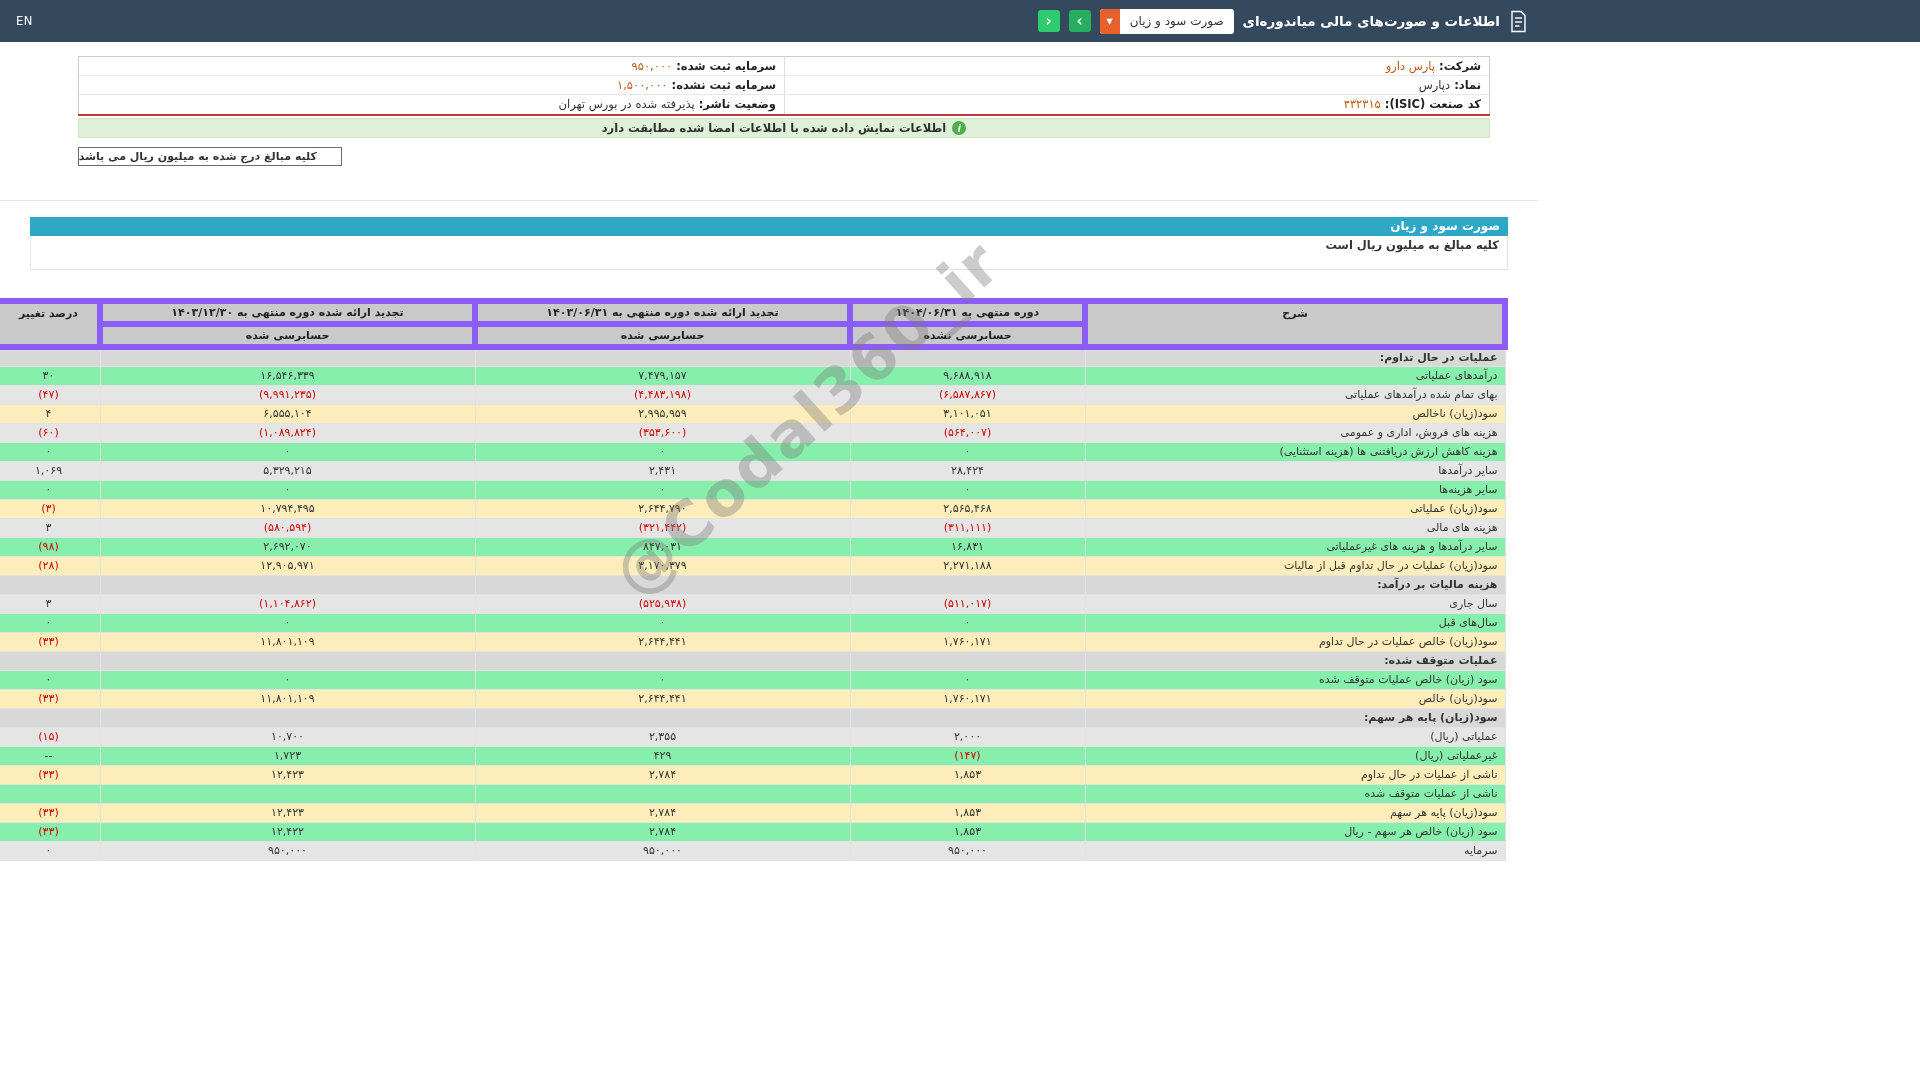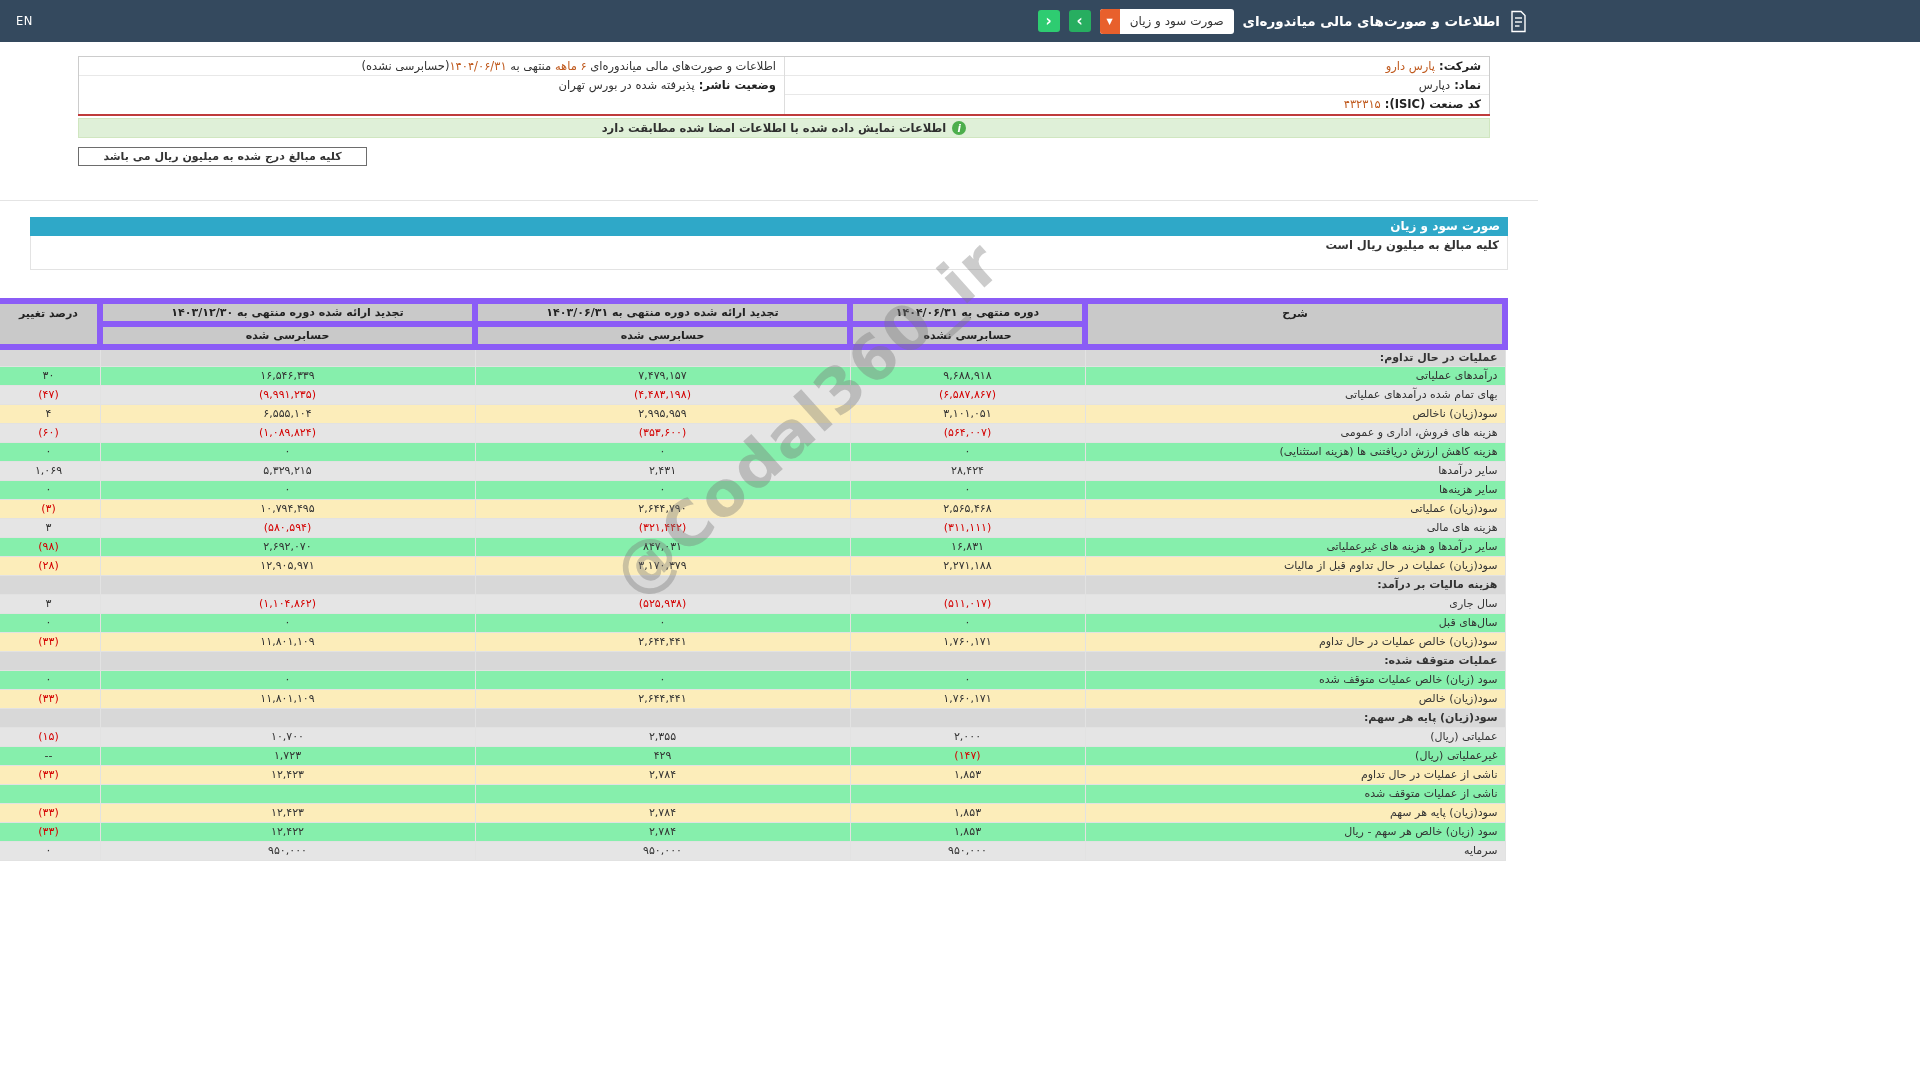--- a/index.html
+++ b/index.html
@@ -58,21 +58,21 @@
     margin-top:2px; background:#dff0d8; border:1px solid #d0e6c0; height:20px;
     display:flex; align-items:center; justify-content:center; gap:6px;
     font-size:11.5px; font-weight:bold; color:#2f2f2f;
   }
   .info-icon {
     width:14px; height:14px; border-radius:50%; background:#4cae4c; color:#fff;
     font-size:10px; font-weight:bold; font-style:italic;
     display:inline-flex; align-items:center; justify-content:center; flex:0 0 auto;
   }
   .note-box {
-    width:289px; margin:9px auto 0 0; border:1px solid #6d6d6d;
+    width:264px; margin:9px auto 0 0; border:1px solid #6d6d6d;
     padding:2px 24px; font-size:11px; font-weight:bold; text-align:center; white-space:nowrap;
   }
   .page-divider { border-top:1px solid #e4e4e4; margin-top:34px; }
 
   
   .main { margin:16px 30px 0 30px; position:relative; }
   .section-title-bar {
     background:#2fa8c8; color:#fff; font-weight:bold; font-size:12px;
     height:19px; line-height:19px; padding:0 8px;
   }
@@ -141,21 +141,22 @@
 <div class="container">
 
   <section class="info-section">
     <div class="info-box">
       <div class="info-col">
           <div class="info-row"><span class="lbl">شرکت: </span><span class="accent">پارس دارو</span></div>
           <div class="info-row"><span class="lbl">نماد: </span><span>دپارس</span></div>
           <div class="info-row"><span class="lbl">کد صنعت (ISIC): </span><span class="accent">۴۳۲۳۱۵</span></div>
         </div>
       <div class="info-col">
-          <div class="info-row"><span>اطلاعات و صورت‌های مالی میاندوره‌ای </span><span class="accent">۶ ماهه</span><span> منتهی به </span><span class="accent">۱۴۰۴/۰۶/۳۱</span><span>(حسابرسی نشده)</span></div>
+          <div class="info-row"><span class="lbl">سرمایه ثبت شده: </span><span class="accent">۹۵۰,۰۰۰</span></div>
+          <div class="info-row"><span class="lbl">سرمایه ثبت نشده: </span><span class="accent">۱,۵۰۰,۰۰۰</span></div>
           <div class="info-row"><span class="lbl">وضعیت ناشر: </span><span>پذیرفته شده در بورس تهران</span></div>
         </div>
     </div>
     <div class="red-line"></div>
     <div class="banner">
       <span class="info-icon">i</span>
       <span class="banner-text">اطلاعات نمایش داده شده با اطلاعات امضا شده مطابقت دارد</span>
     </div>
     <div class="note-box">کلیه مبالغ درج شده به میلیون ریال می باشد</div>
   </section>

